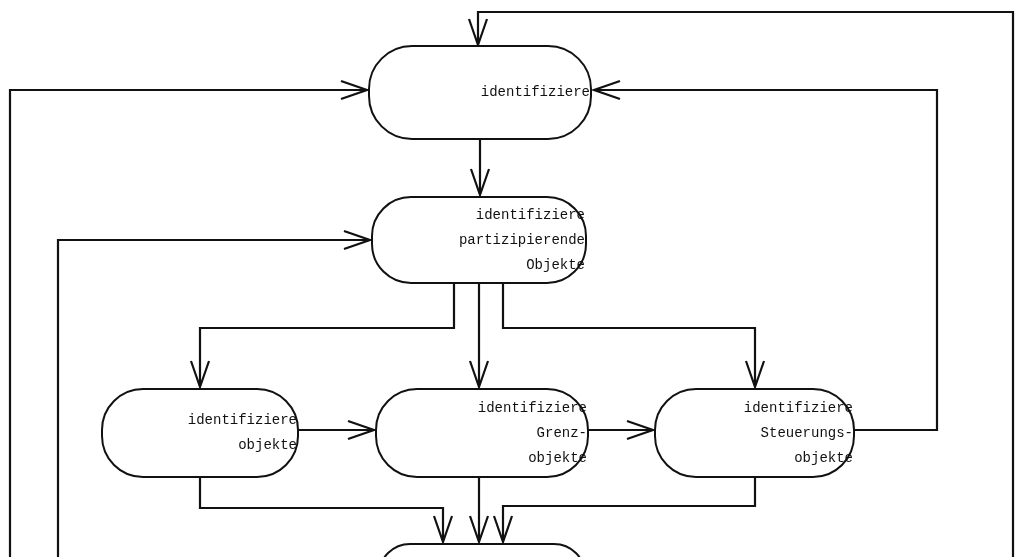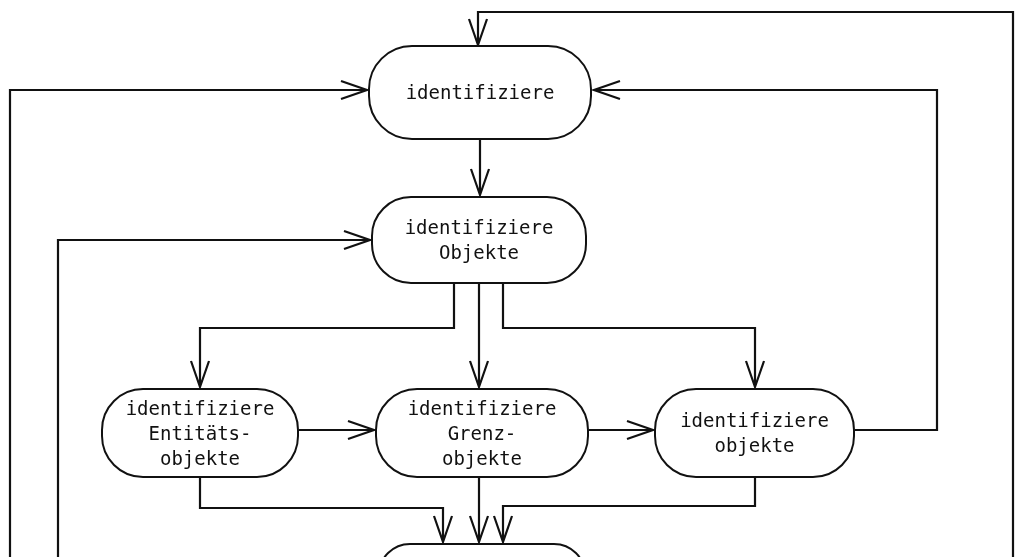--- a/index.html
+++ b/index.html
@@ -29,27 +29,28 @@
     stroke-linecap: butt;
     stroke-linejoin: miter;
   }
   .node {
     position: absolute;
     box-sizing: border-box;
     background: #ffffff;
     border: 2.5px solid #111111;
     display: flex;
     flex-direction: column;
-    align-items: center;
+    align-items: flex-end;
     justify-content: center;
     text-align: center;
     color: #111111;
-    font-size: 19px;
+    font-size: 14px;
     line-height: 25px;
     white-space: nowrap;
+    font-family: Liberation Mono, monospace;
   }
   #node-use-cases      { left: 368px; top: 45px;  width: 224px; height: 95px; border-radius: 44px; }
   #node-participating  { left: 371px; top: 196px; width: 216px; height: 88px; border-radius: 40px; }
   #node-entity         { left: 101px; top: 388px; width: 198px; height: 90px; border-radius: 42px; }
   #node-boundary       { left: 375px; top: 388px; width: 214px; height: 90px; border-radius: 42px; }
   #node-control        { left: 654px; top: 388px; width: 201px; height: 90px; border-radius: 42px; }
   #node-bottom-partial { left: 378px; top: 543px; width: 208px; height: 70px; border-radius: 32px; }
 </style>
 </head>
 <body>
@@ -84,35 +85,36 @@
 
     <path d="M755 478 L755 506 L503 506 L503 540 M494 516 L503 542 L512 516"></path>
   </svg>
 
   <div class="node" id="node-use-cases">
     <div>identifiziere</div>
   </div>
 
   <div class="node" id="node-participating">
     <div>identifiziere</div>
+    <div>partizipierende</div>
     <div>Objekte</div>
   </div>
 
   <div class="node" id="node-entity">
     <div>identifiziere</div>
-    <div>Entitäts-</div>
     <div>objekte</div>
   </div>
 
   <div class="node" id="node-boundary">
     <div>identifiziere</div>
     <div>Grenz-</div>
     <div>objekte</div>
   </div>
 
   <div class="node" id="node-control">
     <div>identifiziere</div>
+    <div>Steuerungs-</div>
     <div>objekte</div>
   </div>
 
   <div class="node" id="node-bottom-partial"></div>
 
 </div>
 
 </body></html>

